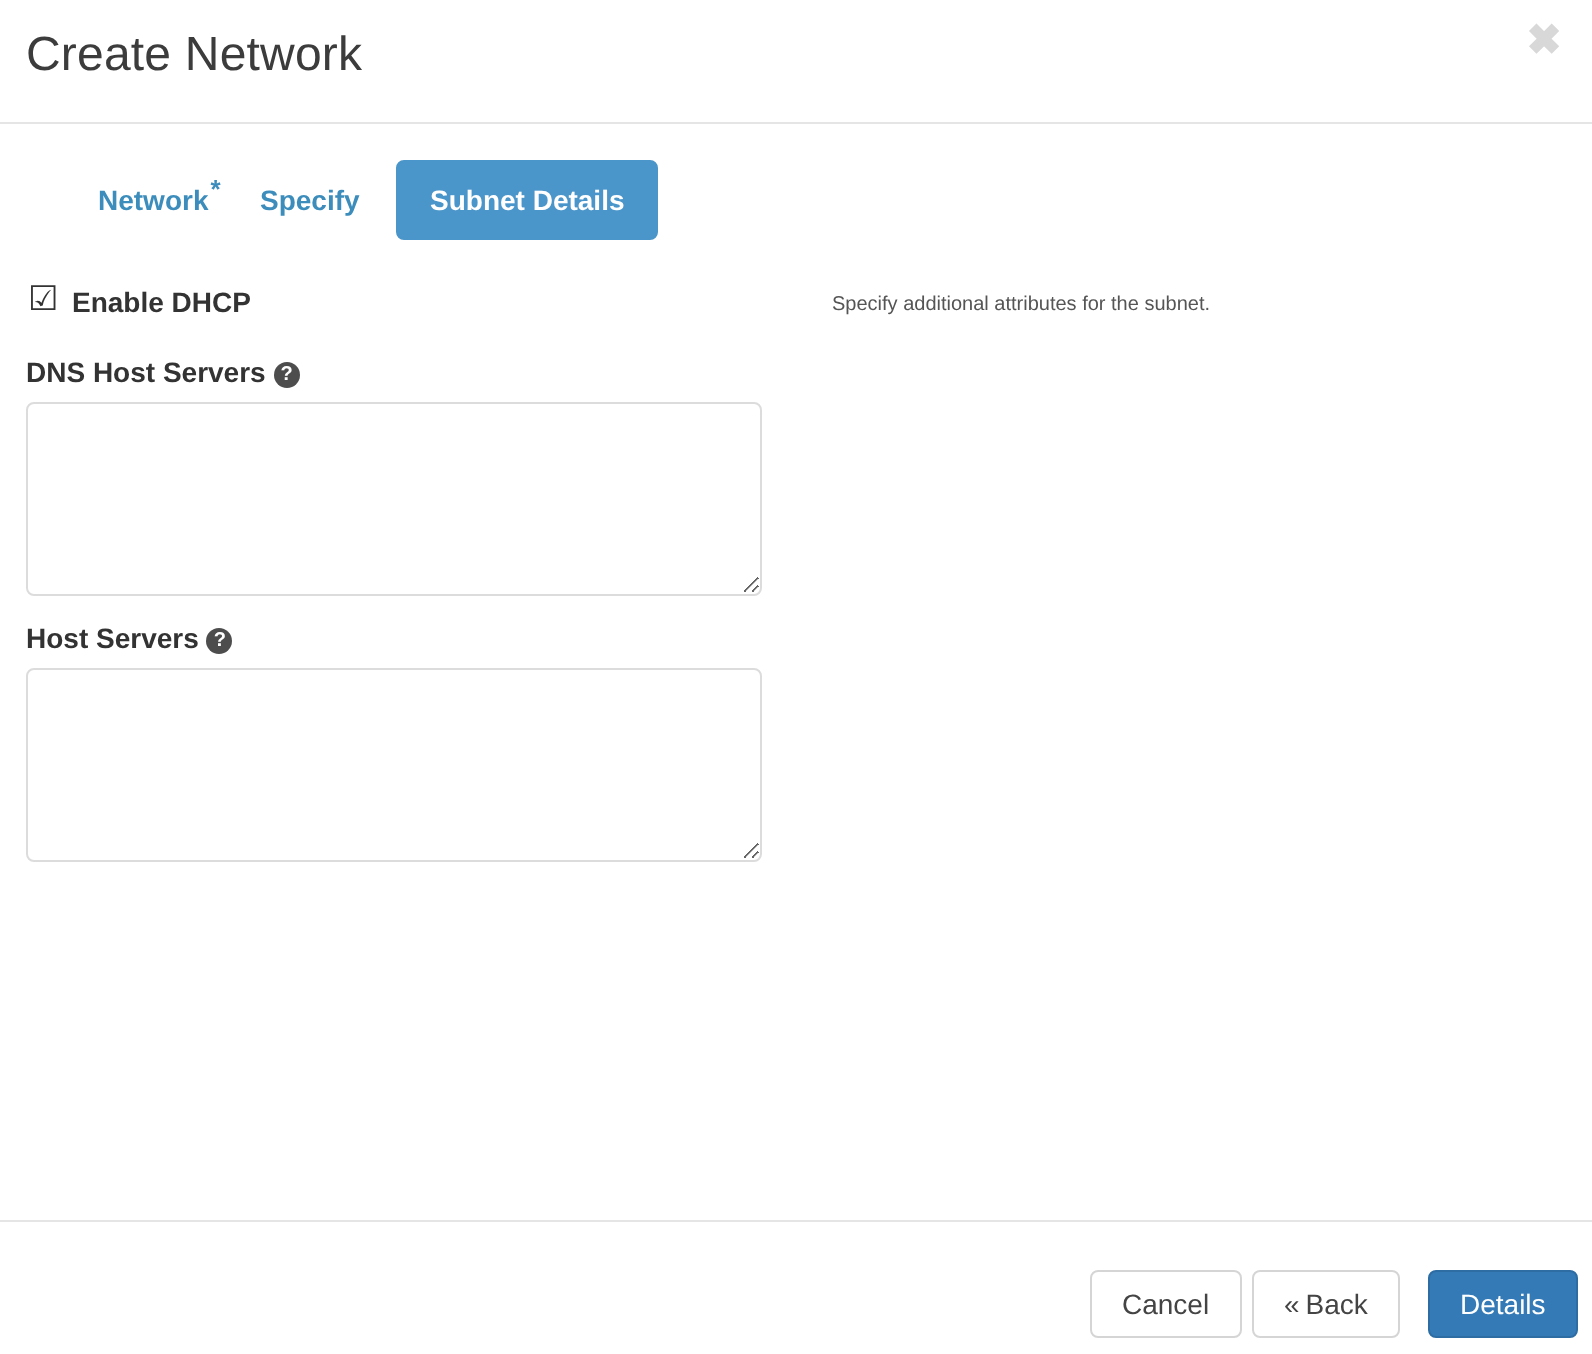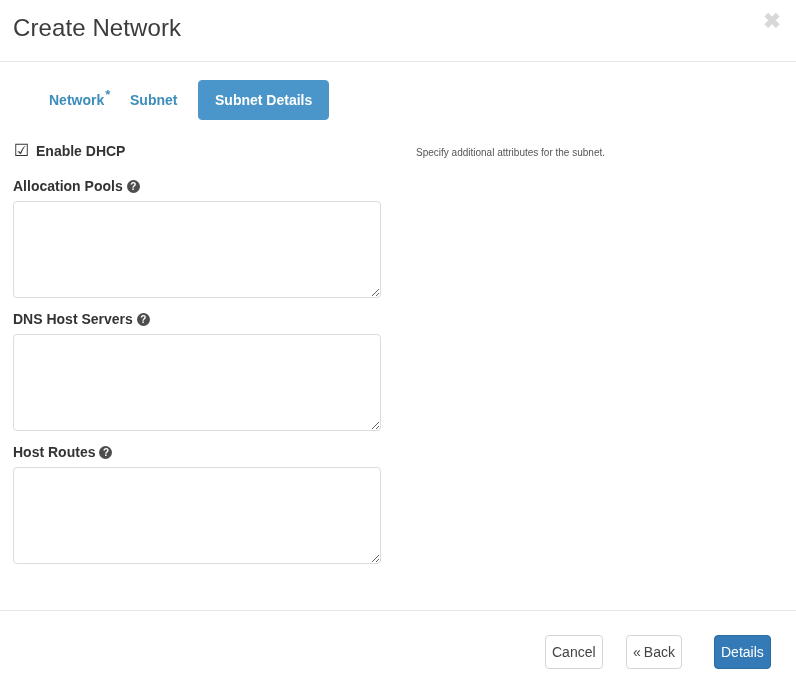--- a/index.html
+++ b/index.html
@@ -201,21 +201,21 @@
     height: 67px;
     border-top: 1px solid #e5e5e5;
     box-sizing: border-box;
   }
   .btn {
     position: absolute;
     top: 24px;
     font-family: "Liberation Sans", sans-serif;
     font-size: 14px;
     line-height: 18px;
-    padding: 7px 6px;
+    padding: 7px 15px;
     border-radius: 4px;
     cursor: pointer;
     white-space: nowrap;
   }
   .btn-default {
     background: #ffffff;
     border: 1px solid #d5d5d5;
     color: #444444;
   }
   .btn-primary {
@@ -233,45 +233,41 @@
 
 <div class="modal">
 
   <div class="modal-header">
     <div class="modal-title">Create Network</div>
     <button class="close-btn">✖</button>
   </div>
 
   <div class="tab-bar">
     <button class="tab tab-network"><span>Network</span><span class="req-star">*</span></button>
-    <button class="tab tab-subnet">Subnet</button>
+    <button class="tab tab-subnet">Specify</button>
     <button class="tab tab-details">Subnet Details</button>
   </div>
 
   <div class="modal-body">
 
     <div class="form-col">
 
       <div class="checkbox-row">
         <span class="cb-glyph">☑</span>
         <span class="cb-label">Enable DHCP</span>
       </div>
 
-      <div class="field-group">
-        <label class="field-label"><span>Allocation Pools</span><span class="help-icon">?</span></label>
-        <textarea class="txtarea" placeholder="" style=""></textarea>
-      </div>
 
       <div class="field-group">
         <label class="field-label"><span>DNS Host Servers</span><span class="help-icon">?</span></label>
         <textarea class="txtarea" placeholder="" style=""></textarea>
       </div>
 
       <div class="field-group">
-        <label class="field-label"><span>Host Routes</span><span class="help-icon">?</span></label>
+        <label class="field-label"><span>Host Servers</span><span class="help-icon">?</span></label>
         <textarea class="txtarea" placeholder="" style=""></textarea>
       </div>
 
     </div>
 
     <div class="help-col">Specify additional attributes for the subnet.</div>
 
   </div>
 
   <div class="modal-footer">

